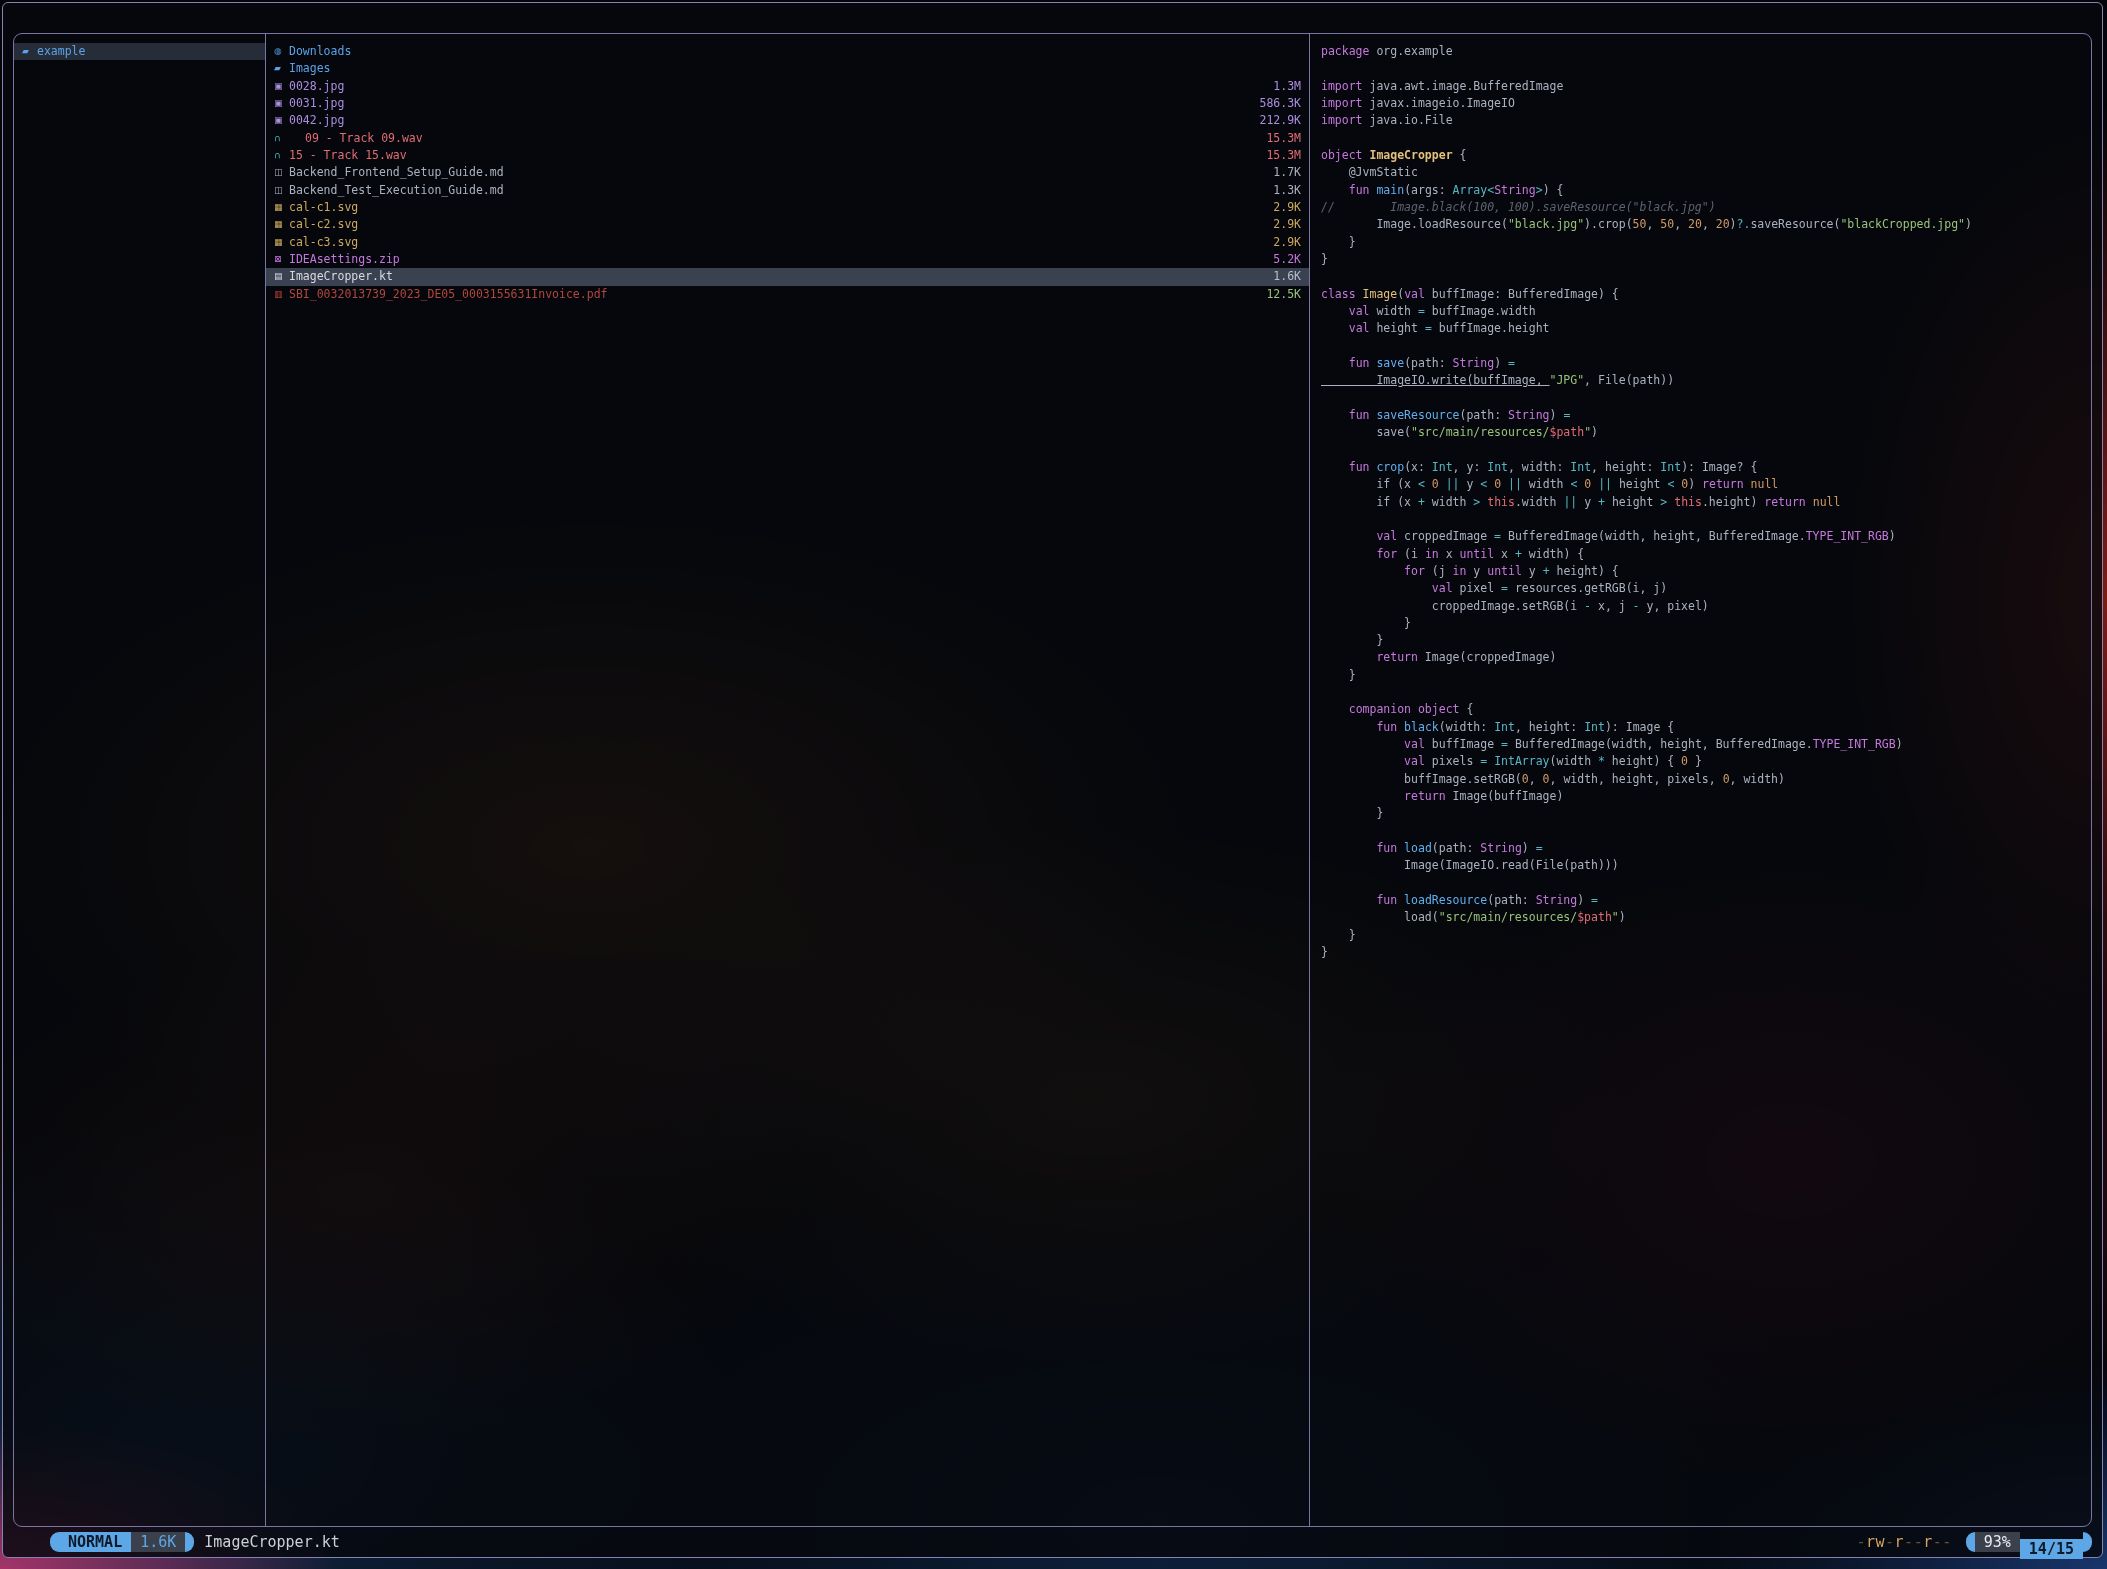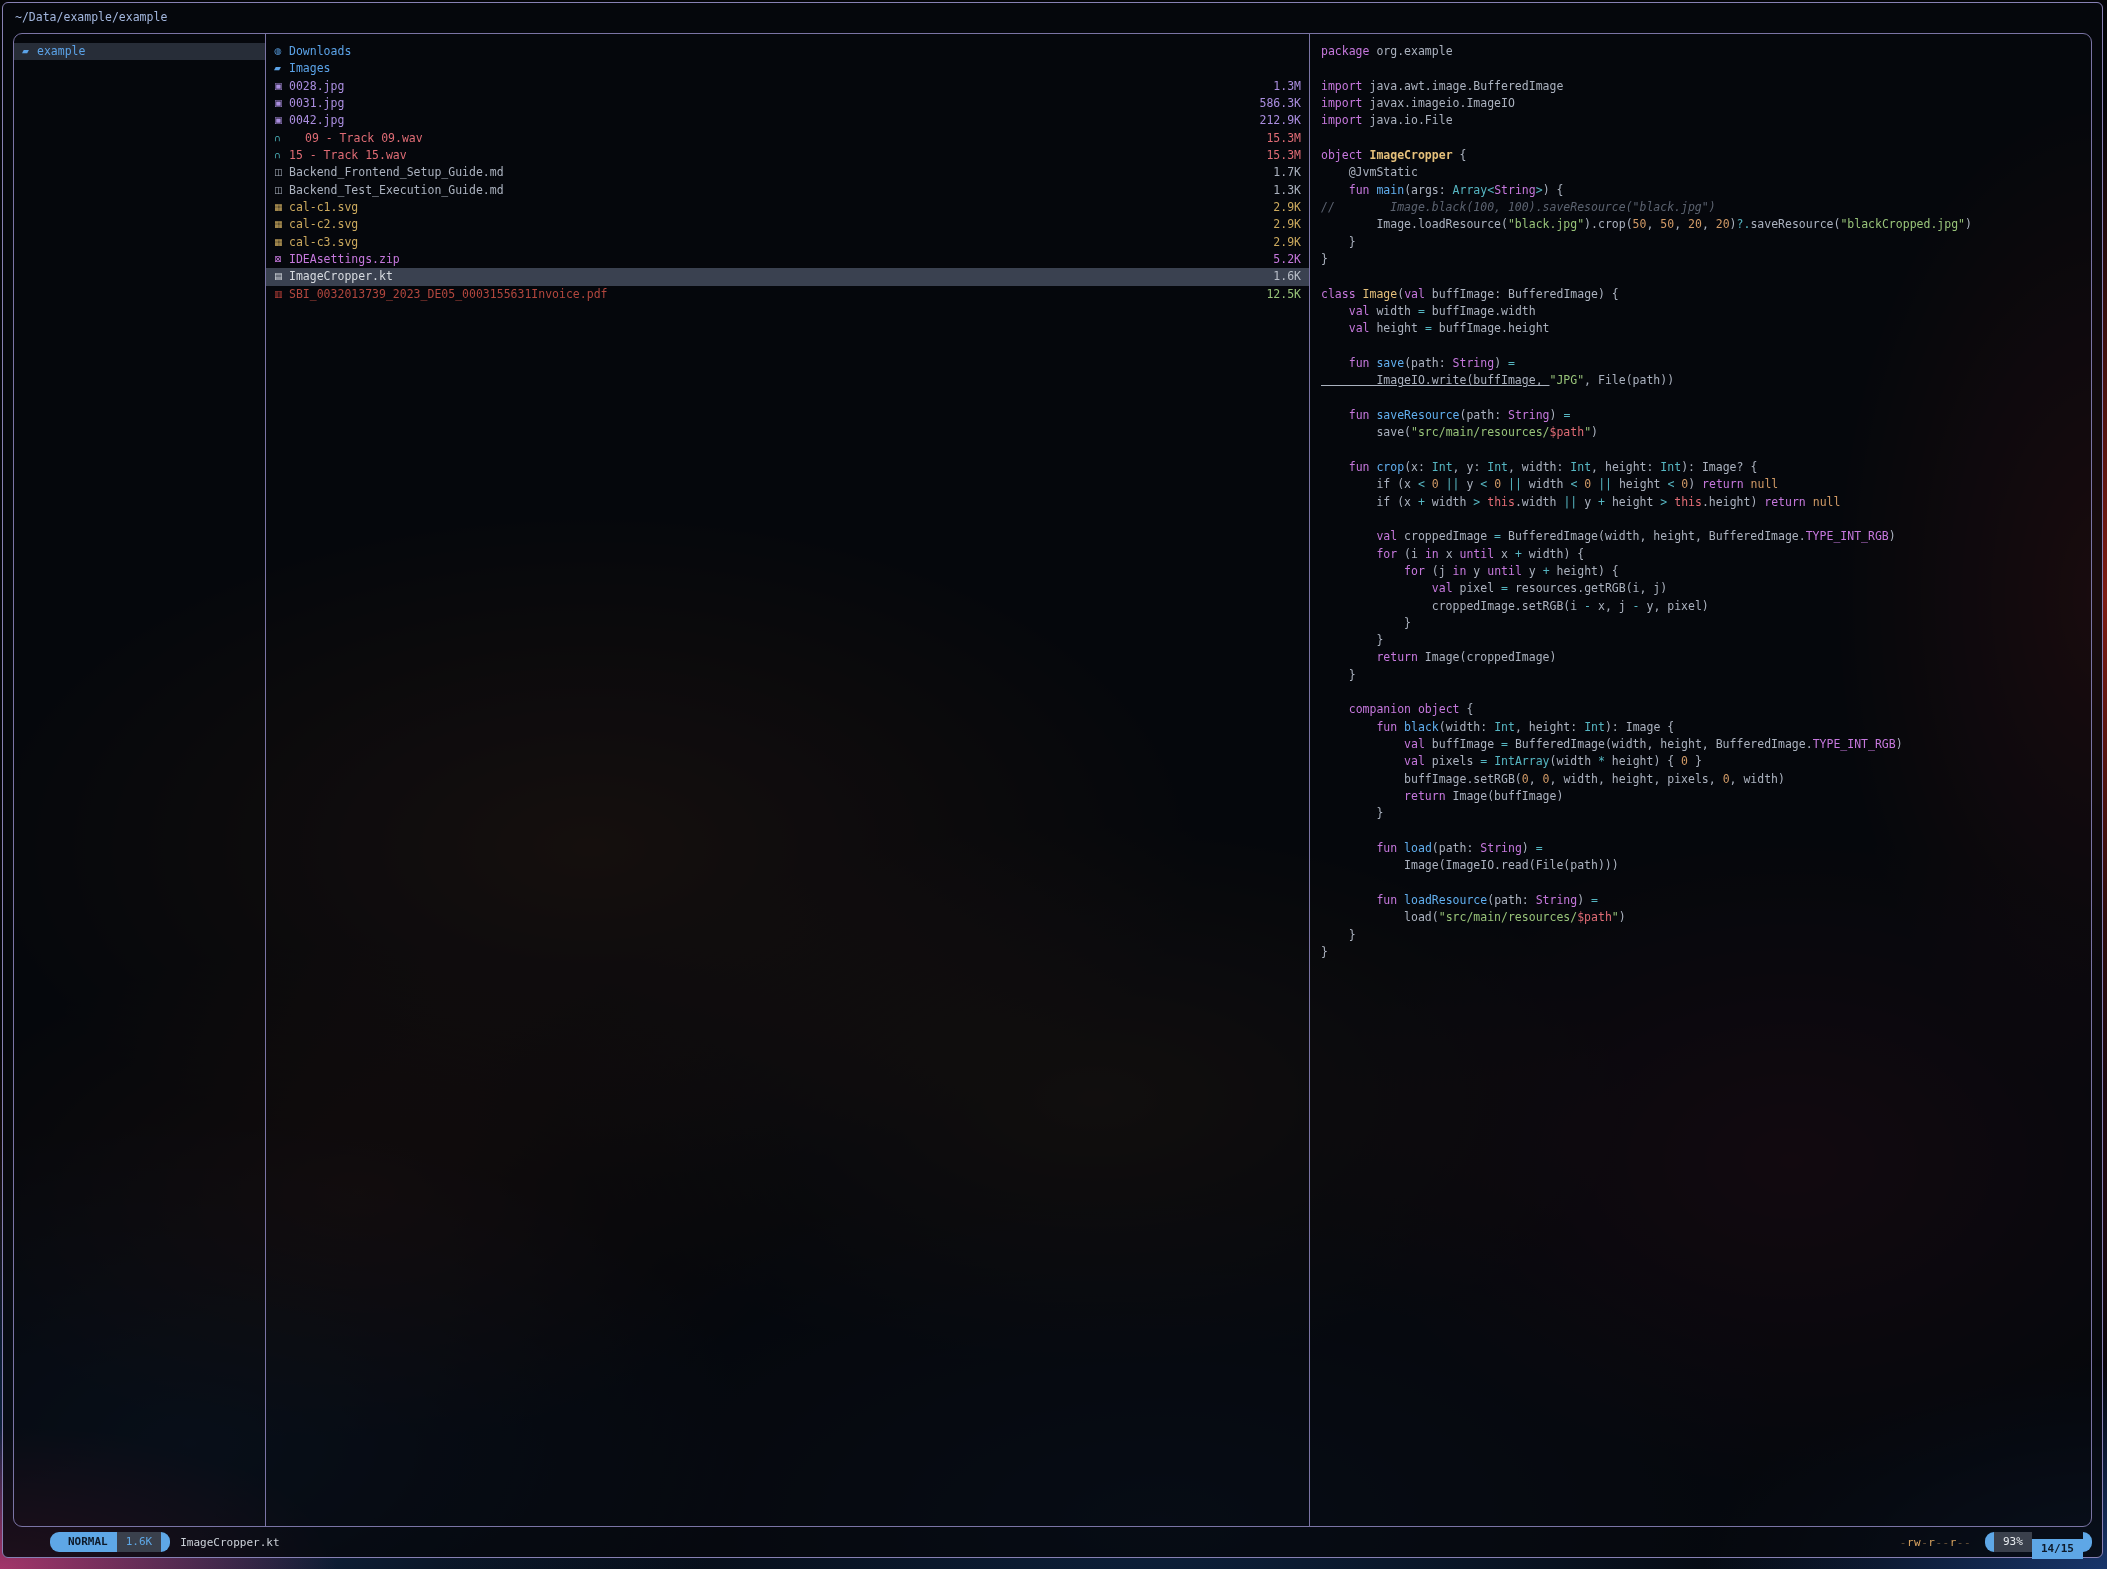--- a/index.html
+++ b/index.html
@@ -38,38 +38,37 @@
     display:flex; align-items:center; padding:0 8px; white-space:pre; overflow:hidden;
   }
   .file-row.selected{ background:#3a4150; }
   .pane.parent .file-row.selected{ background:#272d38; }
   .file-row .fico{ width:15px; font-family:"DejaVu Sans", sans-serif; font-size:9px; flex:none; }
   .file-row .fname{ flex:1; overflow:hidden; }
   .file-row .fsize{ flex:none; text-align:center; }
   .code-line{ height:17.33px; line-height:17.4px; font-size:11.5px; padding:0 11px; white-space:pre; overflow:hidden; color:#abb2bf; }
   .statusbar{
     position:absolute; left:10px; right:10px; bottom:3px; height:24px;
-    display:flex; align-items:center; font-size:11px;padding-left:37px;
+    display:flex; align-items:center; font-size:15px;padding-left:37px;
   }
   .pill{ display:flex; align-items:center; height:20px; }
   .cap{ width:9px; height:20px; flex:none; }
   .cap.left{ border-radius:10px 0 0 10px; }
   .cap.right{ border-radius:0 10px 10px 0; }
   .seg{ height:20px; line-height:20px; padding:0 9px; }
   .seg.mode{ font-weight:bold; }
   .sb-file{ margin-left:10px; color:#ccd1d8; }
   .sb-right{ margin-left:auto; display:flex; align-items:center; }
   .perm{ margin-right:14px; letter-spacing:.5px; }
   .perm .dash{ opacity:.45; }
 </style>
 </head>
 <body>
 
 <div class="terminal">
-  <div class="titlebar">~/Data/example/example</div>
 
   <div class="panes">
     <div class="pane parent">
       <div id="parent-list">
           <div class="file-row selected"><span class="fico" style="color: rgb(91, 163, 232);">▰</span><span class="fname" style="color: rgb(91, 163, 232);">example</span><span class="fsize" style="color: rgb(91, 163, 232);"></span></div>
         </div>
     </div>
     <div class="pane current">
       <div id="file-list">
           <div class="file-row"><span class="fico" style="color: rgb(91, 163, 232);">◍</span><span class="fname" style="color: rgb(91, 163, 232);">Downloads</span><span class="fsize" style="color: rgb(91, 163, 232);"></span></div>

